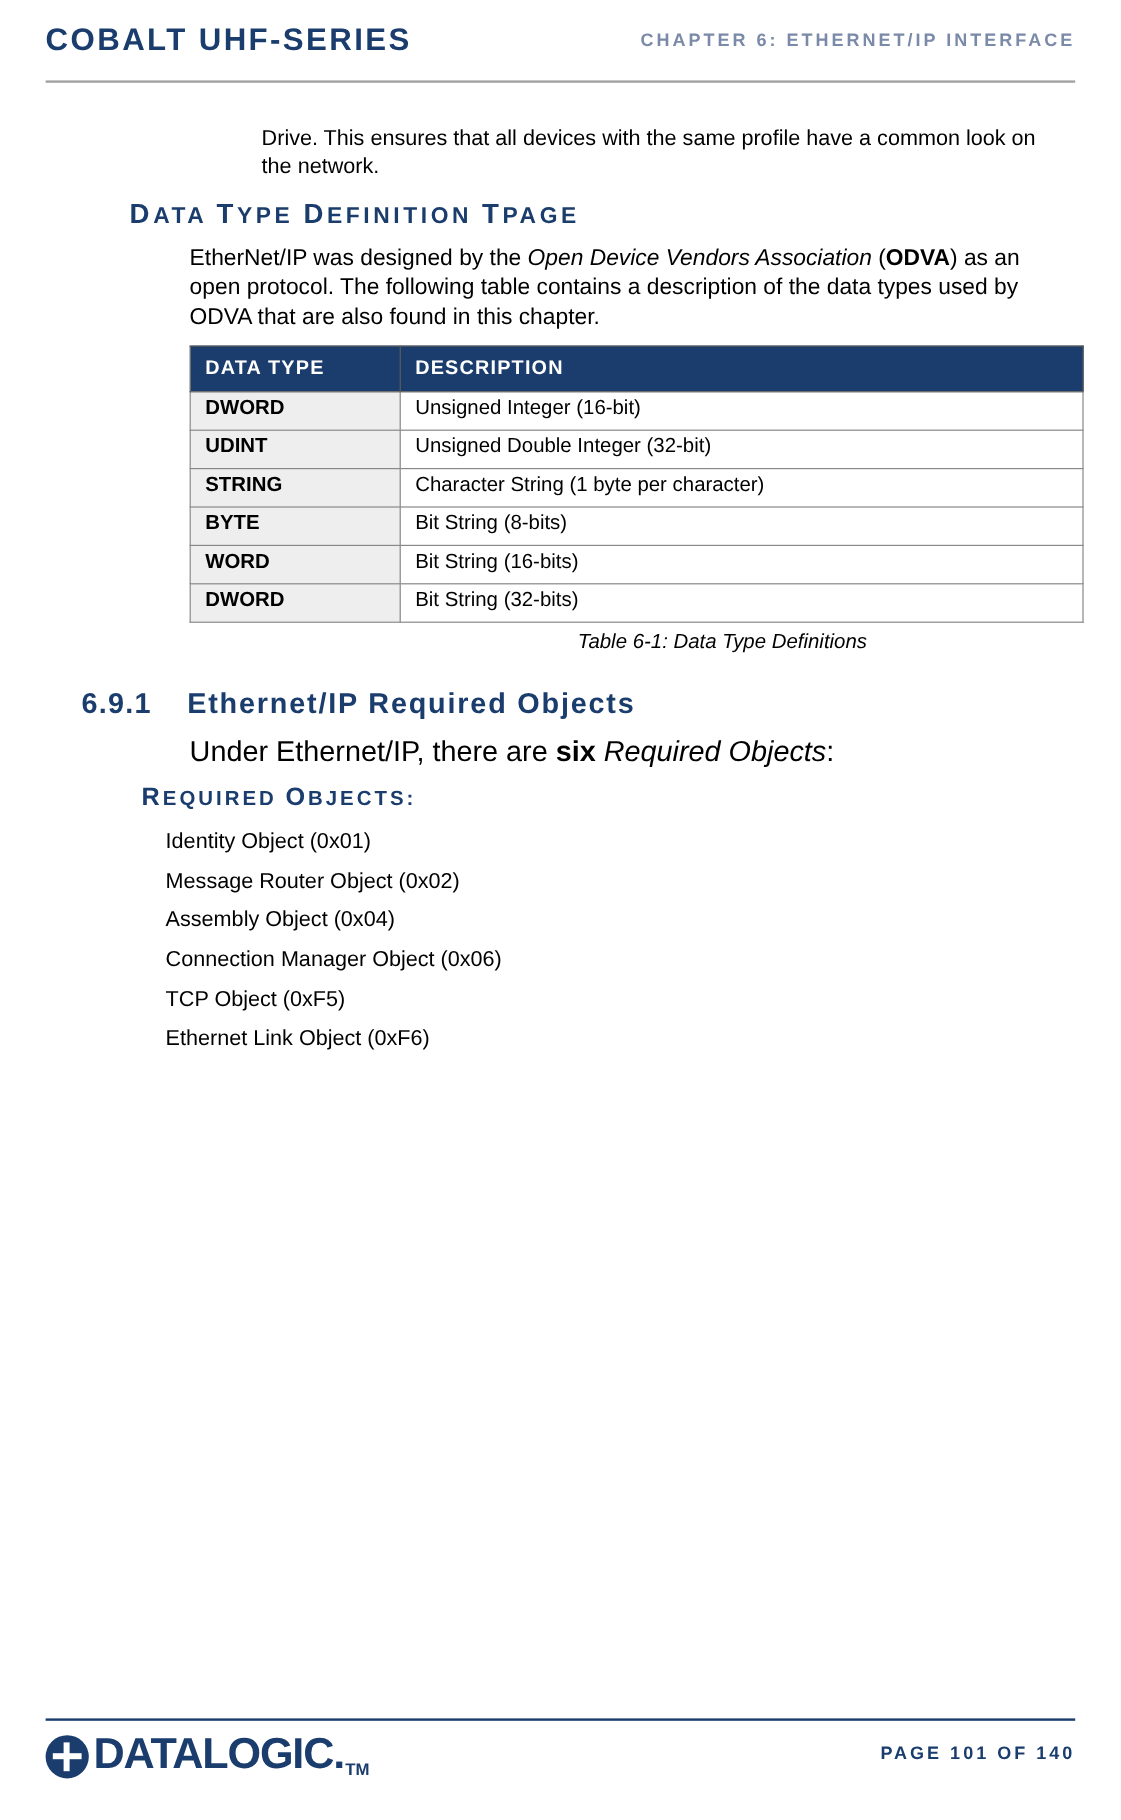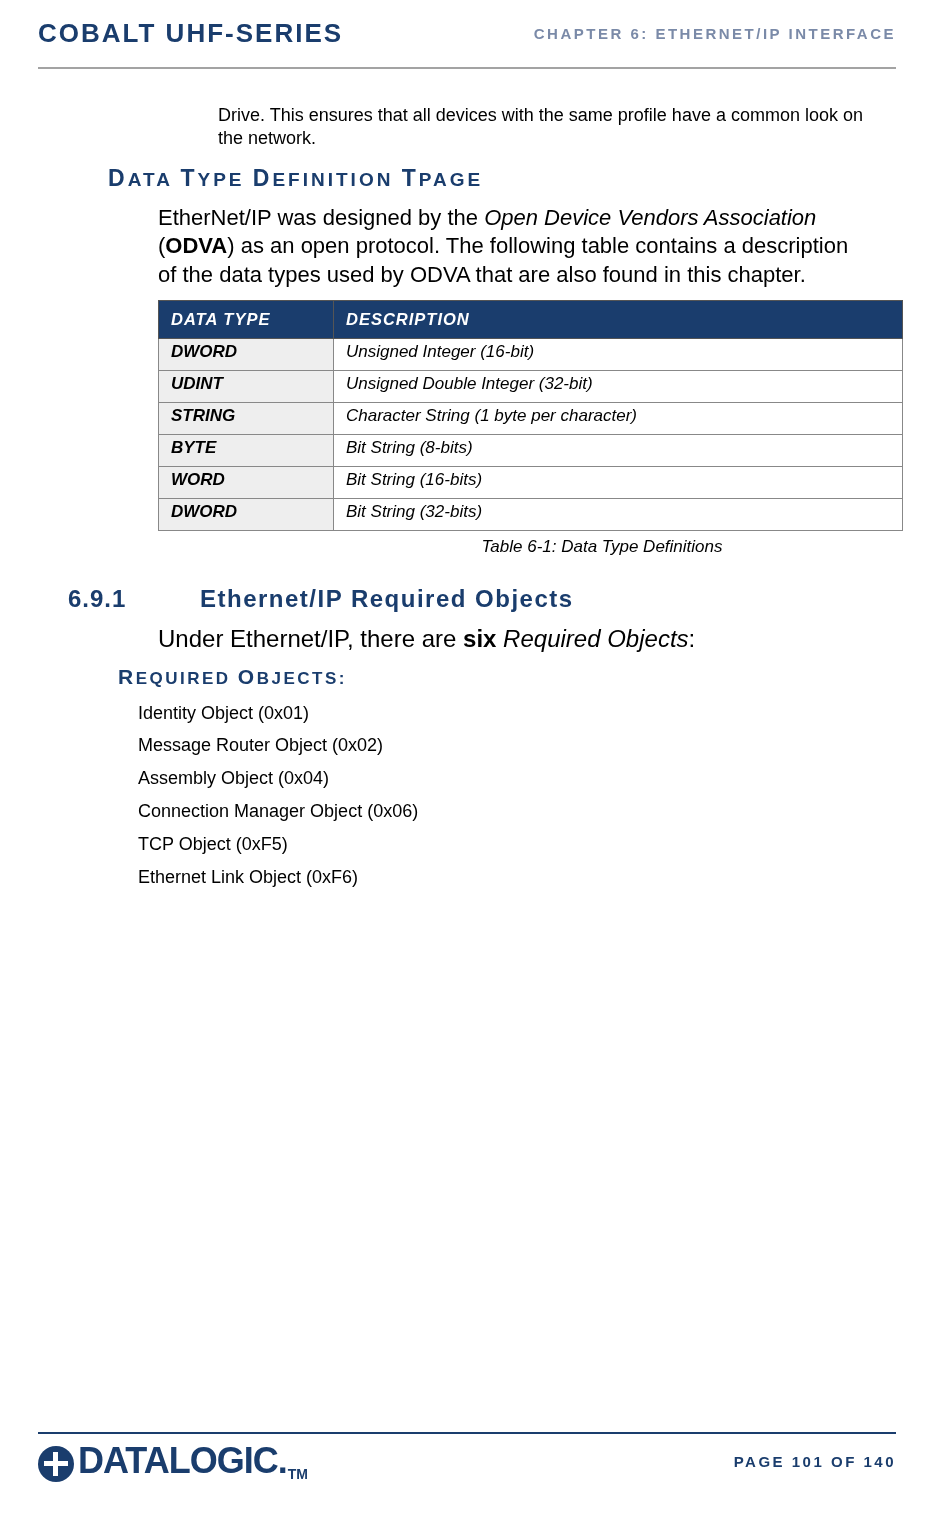--- a/index.html
+++ b/index.html
@@ -53,32 +53,31 @@
       color: #1a3d6d;
       margin-left: 70px;
       margin-bottom: 12px;
     }
     .heading-style .first-letter {
       font-size: 23px;
     }
     .section-text {
       margin-left: 120px;
       margin-right: 28px;
-      font-size: 22px;
+      font-size: 19px;
       line-height: 1.3;
       color: #000;
       margin-bottom: 10px;
     }
     table.data-table {
       margin-left: 120px;
       margin-right: 30px;
       border-collapse: collapse;
       width: 745px;
       margin-bottom: 6px;
-      font-style: italic;
     }
     table.data-table th {
       background: #1a3d6d;
       color: #fff;
       text-align: left;
       font-weight: bold;
       letter-spacing: 1px;
       font-size: 16.5px;
       padding: 9px 12px;
       border: 1px solid #555;
@@ -105,21 +104,20 @@
       margin-right: 30px;
       margin-top: 4px;
       margin-bottom: 28px;
       padding-left: 180px;
     }
     .section-row {
       display: flex;
       align-items: baseline;
       margin-bottom: 12px;
       margin-left: 30px;
-      gap: 44px;
     }
     .section-number {
       font-family: Arial, sans-serif;
       color: #1a3d6d;
       font-weight: bold;
       font-size: 24px;
       letter-spacing: 1px;
       width: 88px;
     }
     .section-title {

